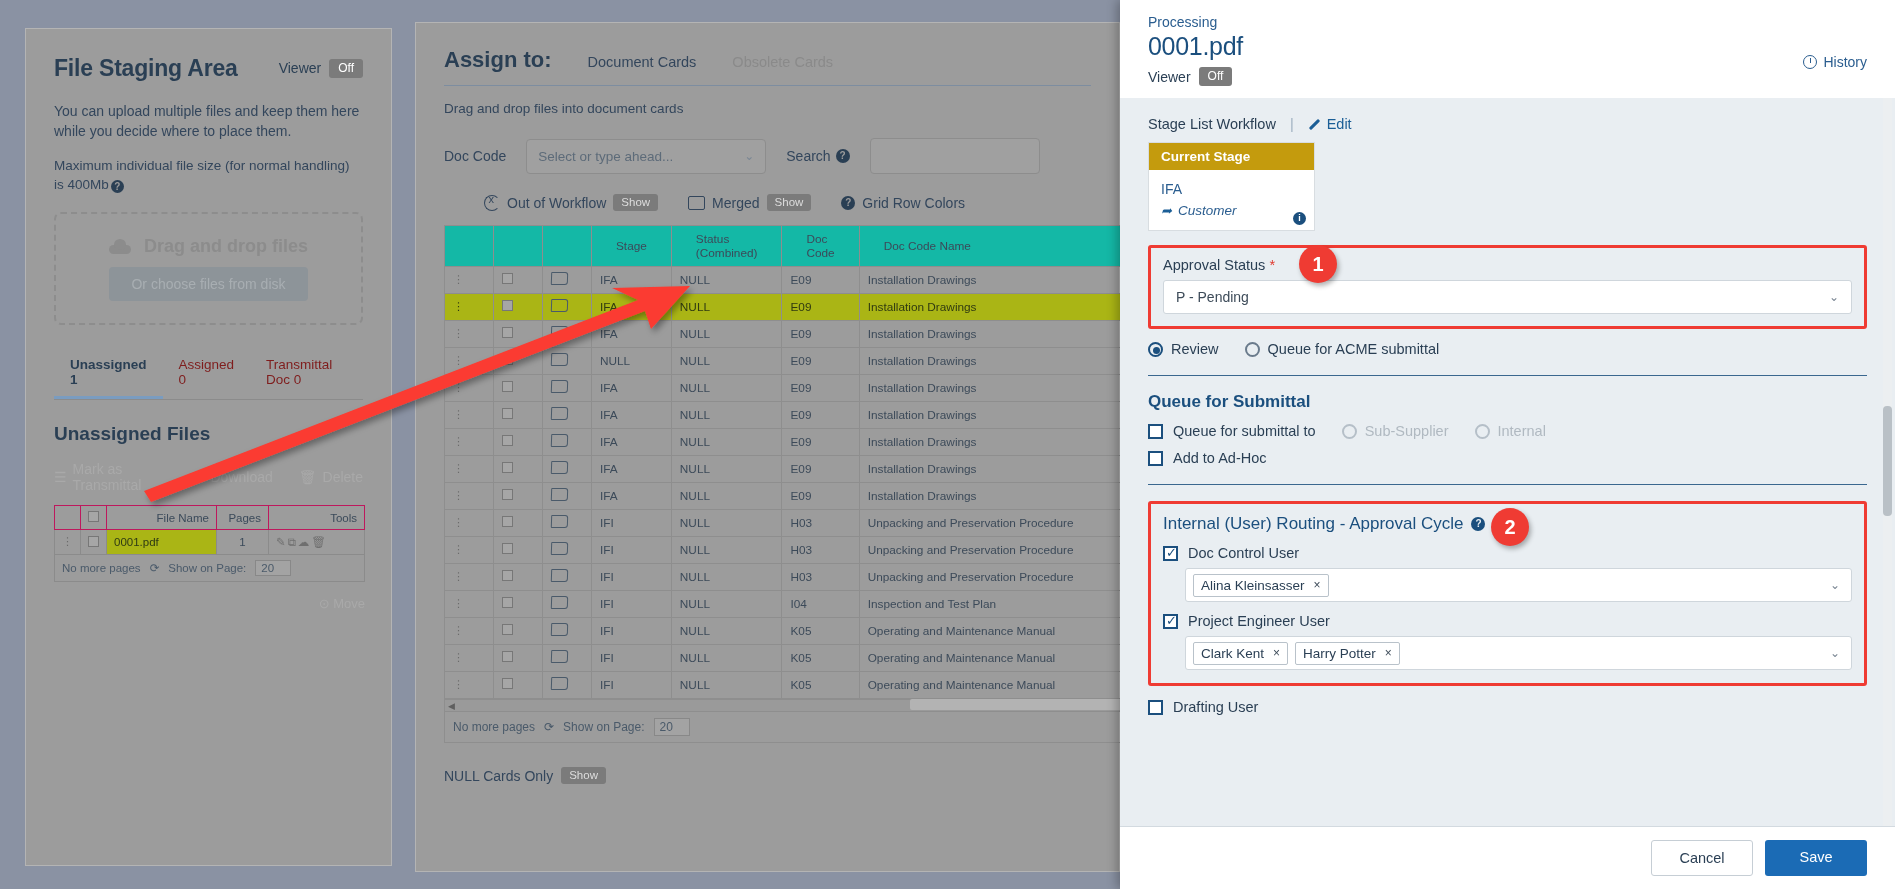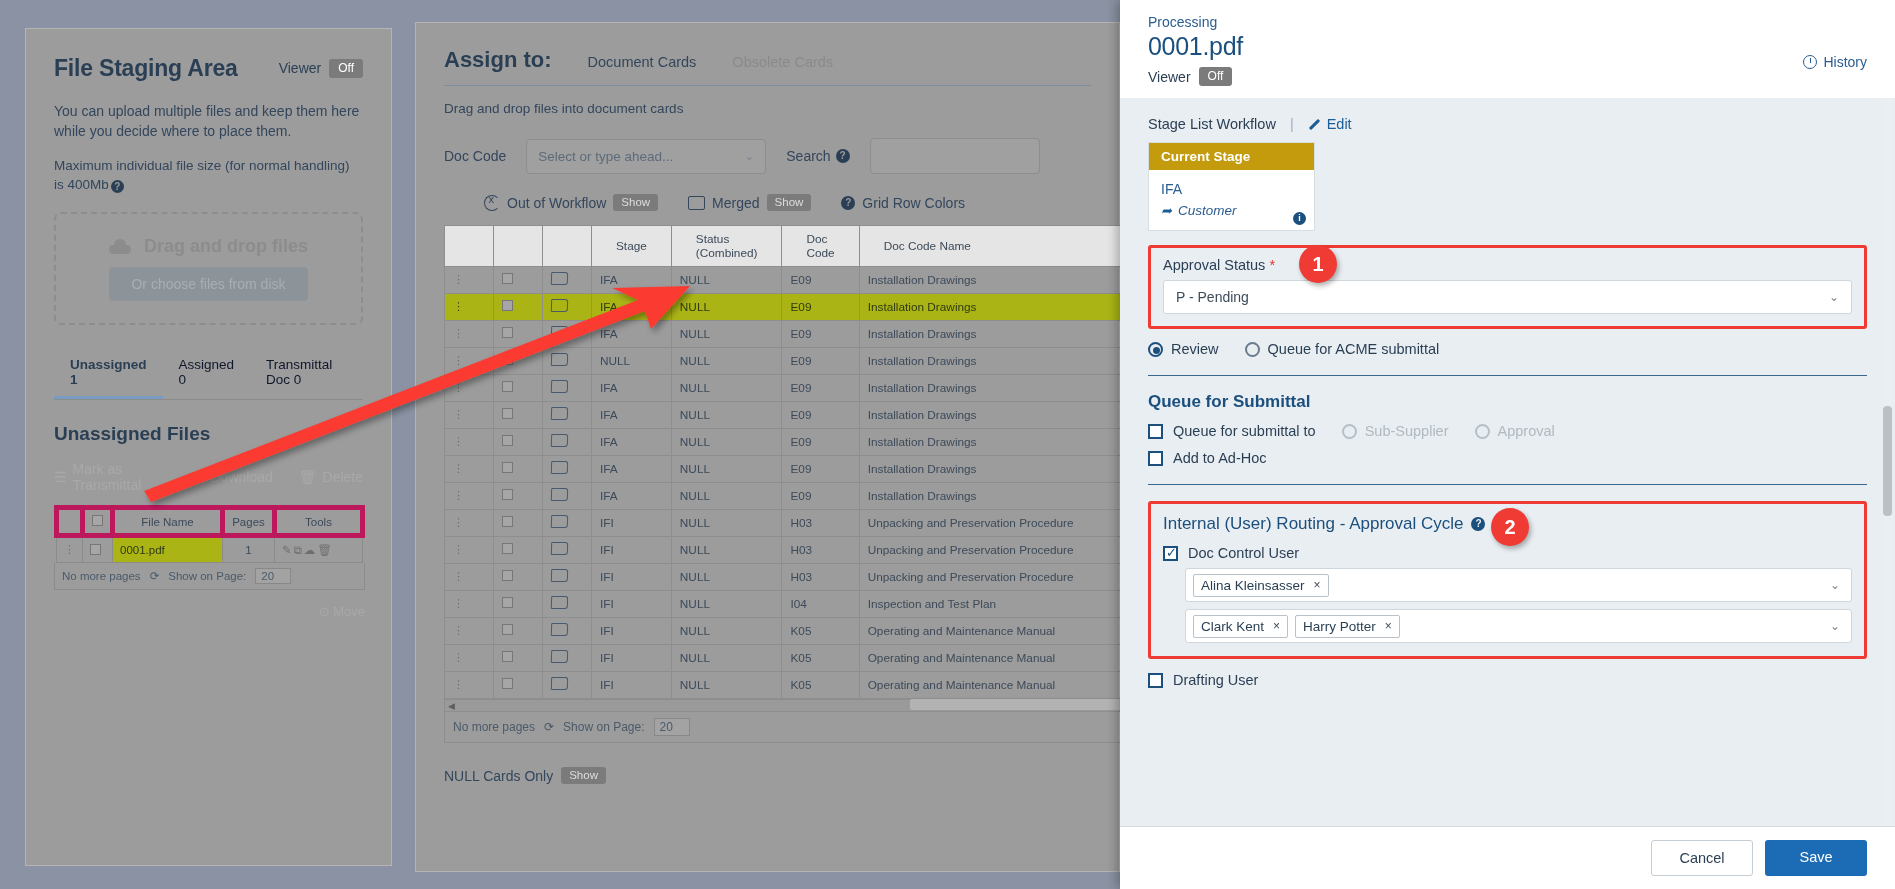--- a/index.html
+++ b/index.html
@@ -36,27 +36,27 @@
     margin-top:18px; height:113px; border:2px dashed #8d8d8d; border-radius:7px;
     display:flex; flex-direction:column; align-items:center; justify-content:center; gap:10px;
   }
   .dz-row{ display:flex; align-items:center; gap:13px; }
   .dz-text{ font-size:18px; color:#8c8c8c; font-weight:600; }
   .cloud{ width:22px;height:15px; position:relative; }
   .cloud:before{content:"";position:absolute;left:0;bottom:0;width:22px;height:9px;background:#8c8c8c;border-radius:6px;}
   .cloud:after{content:"";position:absolute;left:5px;bottom:4px;width:12px;height:11px;background:#8c8c8c;border-radius:50%;}
   .dz-btn{ background:#8d9499; color:#a8aeb2; font-size:14px; padding:9px 22px; border-radius:4px; }
   .tabs{ display:flex; gap:0; margin-top:24px; border-bottom:1px solid #8b8b8b; }
-  .tab{ font-size:13.5px; color:#0f172a; padding:8px 16px 9px; }
+  .tab{ font-size:13.5px; color:#7f1d1d; padding:8px 16px 9px; }
   .tab.active{ color:#2a3f54; font-weight:600; border-bottom:3px solid #7a9cc0; }
   .uf-title{ font-size:19px; font-weight:700; color:#2a3f54; margin-top:23px; }
   .uf-actions{ display:flex; gap:26px; margin-top:16px; font-size:14px; color:#a9a9a9; align-items:center;}
   .uf-actions span{ display:flex; align-items:center; gap:6px; }
   .ftab{ border-collapse:collapse; margin-top:12px; width:311px; font-size:11.5px; color:#3b4a5a;}
-  .ftab th{ background:#9c9c9c; border:5px solid #be185d; font-weight:400; text-align:center;
+  .ftab th{ background:#9c9c9c; border:1px solid #be185d; font-weight:400; text-align:right;
             padding:5px 7px; color:#3b4a5a; font-size:11.5px;}
   .ftab td{ border:1px solid #8b8b8b; padding:5px 7px; }
   .cell-file{ background:#aab515; color:#2f3a14; }
   .cb-sm{ width:11px;height:11px;border:1px solid #777; background:#a6a6a6; display:inline-block;}
   .dots{ letter-spacing:0; color:#6b6b6b; font-size:11px; line-height:.7;}
   .ftab .tools{ color:#6f6f6f; letter-spacing:2px; }
   .pager{ display:flex; align-items:center; gap:9px; font-size:11.5px; color:#4a5a6a;
           border:1px solid #8b8b8b; border-top:none; padding:5px 7px; width:311px;}
   .move-link{ text-align:right; width:311px; margin-top:14px; font-size:13px; color:#a9a9a9;}
 
@@ -87,21 +87,21 @@
   .pill-show{ background:#7b7b7b; color:#ddd; font-size:11.5px; padding:2px 8px 3px; border-radius:3px;}
   .ico-line{ width:16px;height:16px;border:1.6px solid #33465c;border-radius:50%;
              border-right-color:transparent; position:relative;}
   .ico-line:after{content:"x";position:absolute;left:3.5px;top:-3px;font-size:11px;color:#33465c;}
   .ico-folder{ width:17px;height:14px;border:1.6px solid #33465c;border-radius:2px;}
   .q-icon-dark{ display:inline-block; width:14px; height:14px; border-radius:50%;
     background:#2a3f54; color:#9c9c9c; font-size:10px; font-weight:700;
     text-align:center; line-height:14px;}
   .grid-wrap{ margin-top:14px; width:677px; overflow:hidden; }
   .grid{ border-collapse:collapse; font-size:11.8px; color:#3c4a59; width:1000px;}
-  .grid th{ background:#e5e5e5; border:1px solid #8e8e8e; font-weight:400; text-align:left;
+  .grid th{ background:#14b8a6; border:1px solid #8e8e8e; font-weight:400; text-align:left;
             padding:6px 24px; color:#3c4a59; height:26px; }
   .grid td{ border:1px solid #8e8e8e; padding:5px 8px; height:23px; white-space:nowrap;}
   .grid tr.hl td{ background:#aab515; color:#303a11;}
   .col-k{ width:16px;} .col-c{ width:28px;} .col-f{ width:34px;}
   .col-stage{ width:58px;} .col-status{ width:105px;} .col-dc{ width:74px;}
   .fold{ width:17px;height:13px;border:1.5px solid #4a5a6a; border-radius:1px 3px 3px 1px;
          display:inline-block; transform:skewX(-2deg);}
   .hscroll{ width:677px; height:13px; background:#9a9a9a; border:1px solid #8e8e8e;
             display:flex; align-items:center; justify-content:space-between; padding:0 3px; font-size:9px; color:#5f5f5f;}
   .hthumb{ position:absolute; left:466px; top:0; width:330px; height:11px; background:#b3b3b3; border-radius:2px;}
@@ -581,21 +581,21 @@
       <div class="sec-title">Queue for Submittal</div>
       <div class="cbrow">
         <span class="cb"></span>
         <span>Queue for submittal to</span>
         <span class="radio" style="margin-left:16px">
           <span class="rd dis"></span>
           <span class="dis-txt">Sub-Supplier</span>
         </span>
         <span class="radio" style="margin-left:16px">
           <span class="rd dis"></span>
-          <span class="dis-txt">Approval</span>
+          <span class="dis-txt">Internal</span>
         </span>
       </div>
       <div class="cbrow">
         <span class="cb"></span>
         <span>Add to Ad-Hoc</span>
       </div>
 
       <div class="hr"></div>
 
       <div class="redbox sec2">
@@ -610,20 +610,24 @@
           <span>Doc Control User</span>
         </div>
         <div class="tagbox">
           <span class="tag">
             <span>Alina Kleinsasser</span>
             <span class="x">×</span>
           </span>
           <span class="chev">⌄</span>
         </div>
 
+        <div class="cbrow">
+          <span class="cb checked"></span>
+          <span>Project Engineer User</span>
+        </div>
         <div class="tagbox">
           <span class="tag">
             <span>Clark Kent</span>
             <span class="x">×</span>
           </span>
           <span class="tag">
             <span>Harry Potter</span>
             <span class="x">×</span>
           </span>
           <span class="chev">⌄</span>

